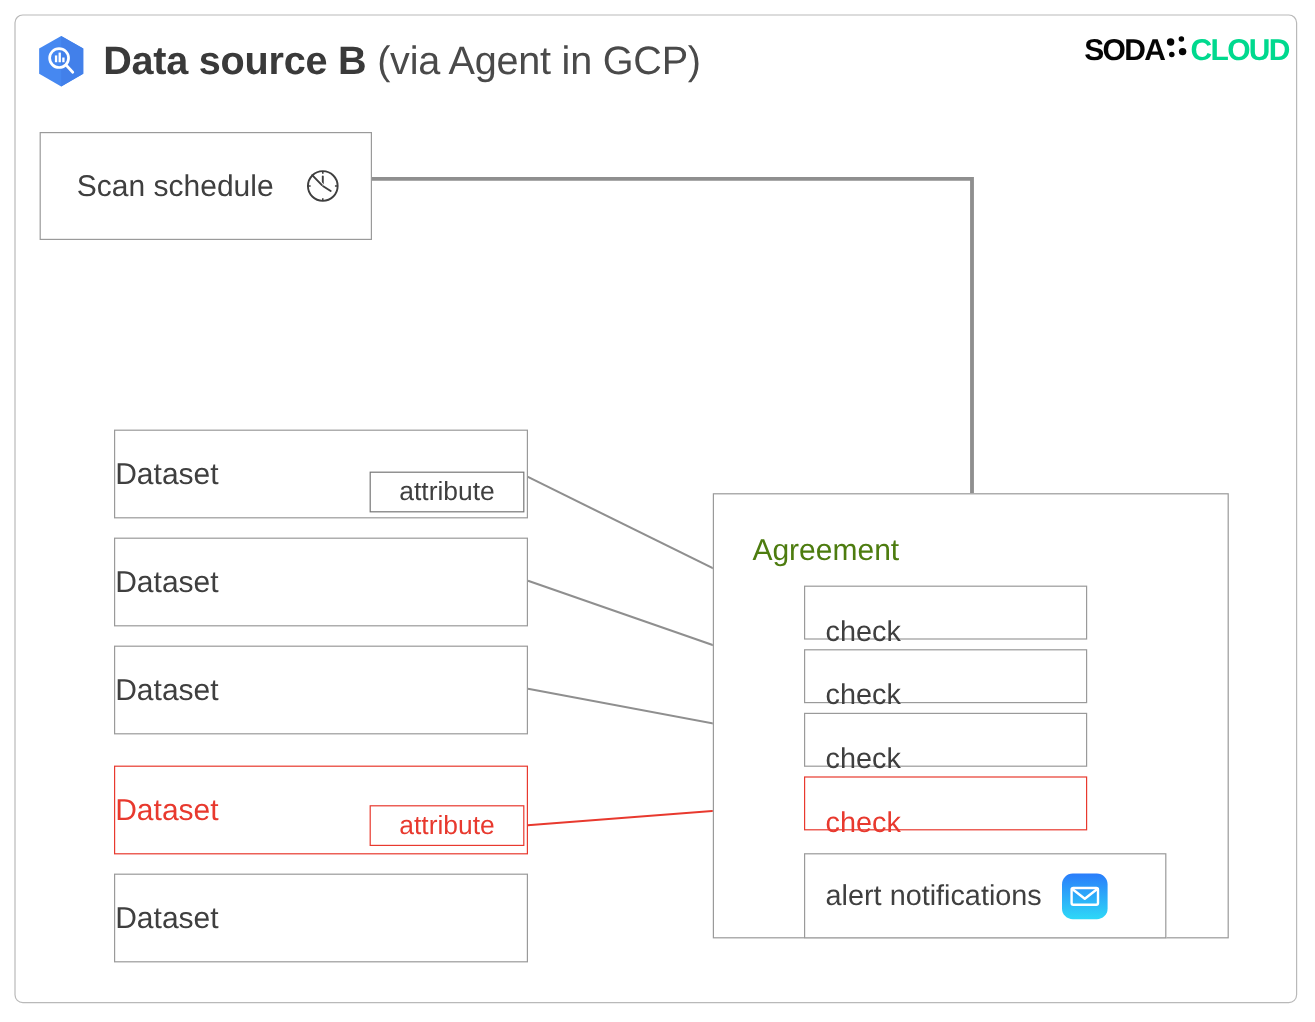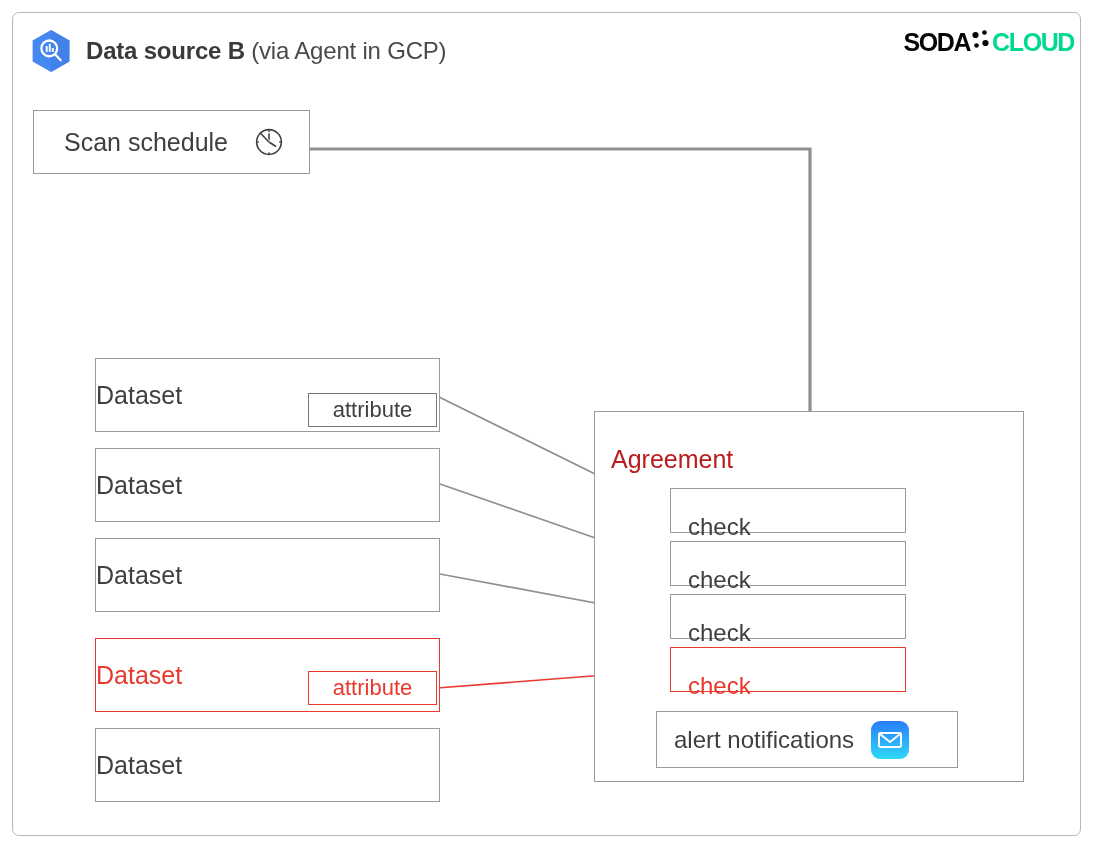--- a/index.html
+++ b/index.html
@@ -29,21 +29,21 @@
   #header{
     position:absolute;
     left:30px; top:28px;
     height:46px;
     display:flex;
     align-items:center;
     gap:14px;
   }
   #bq-icon{ width:42px; height:44px; display:block; flex:0 0 auto;}
   #title{
-    font-size:24px;
+    font-size:33px;
     color:#3c3c3c;
     letter-spacing:-0.2px;
     white-space:nowrap;
   }
   #title .strong{ font-weight:bold; color:#3a3a3a;}
   #title .regular{ font-weight:normal; color:#4a4a4a;}
 
   
   #logo{
     position:absolute;
@@ -71,21 +71,21 @@
   .box.red{ border-color:#e8392e; }
   .box-label{
     font-size:25px;
     color:#3f3f3f;
     white-space:nowrap;
   }
   .box-label.red{ color:#e8392e; }
 
   
   #scan-schedule{
-    left:33px; top:110px; width:277px; height:64px;
+    left:33px; top:110px; width:277px; height:90px;
     padding-left:30px;
     z-index:4;
   }
   #clock-icon{ width:30px; height:30px; margin-left:26px; display:block; }
 
   
   .dataset{
     left:95px; width:345px; height:74px;
     z-index:3;
   }
@@ -111,35 +111,35 @@
     position:absolute;
     left:594px; top:411px;
     width:430px; height:371px;
     border:1.6px solid #9a9a9a;
     box-sizing:border-box;
     background:#ffffff;
     z-index:2;
   }
   #agreement-title{
     position:absolute;
-    left:16px; top:33px;
+    left:32px; top:33px;
     font-size:25px;
-    color:#b91c1c;
+    color:#4d7c0f;
   }
   
   .check{
     left:670px; width:236px; height:45px;
     padding-left:17px;
     z-index:5;
   }
   .check .box-label{ font-size:24px;margin-top:32px; }
 
   
   #alert-box{
-    left:656px; top:711px; width:302px; height:57px;
+    left:670px; top:711px; width:302px; height:71px;
     padding-left:17px;
     z-index:5;
   }
   #alert-box .box-label{ font-size:24px; }
   #mail-icon{ width:40px; height:40px; margin-left:16px; display:block; }
 
   
   #wires{
     position:absolute;
     left:0; top:0;

